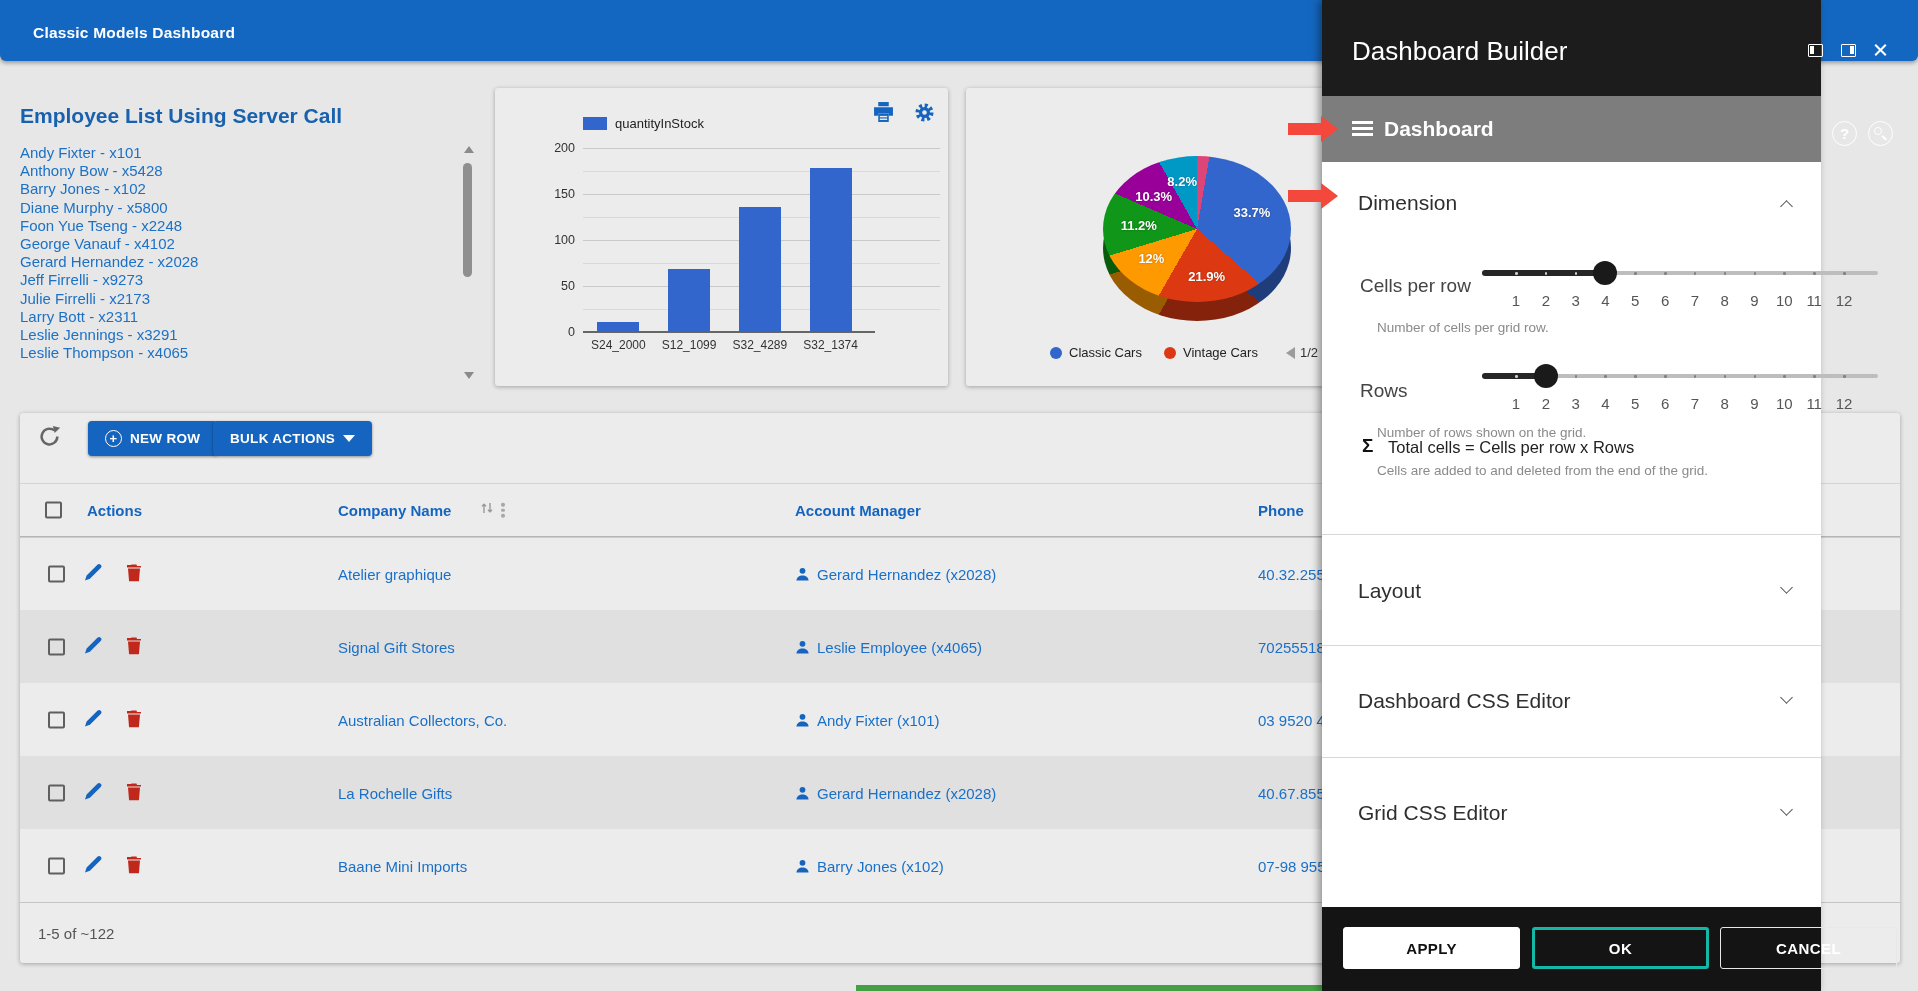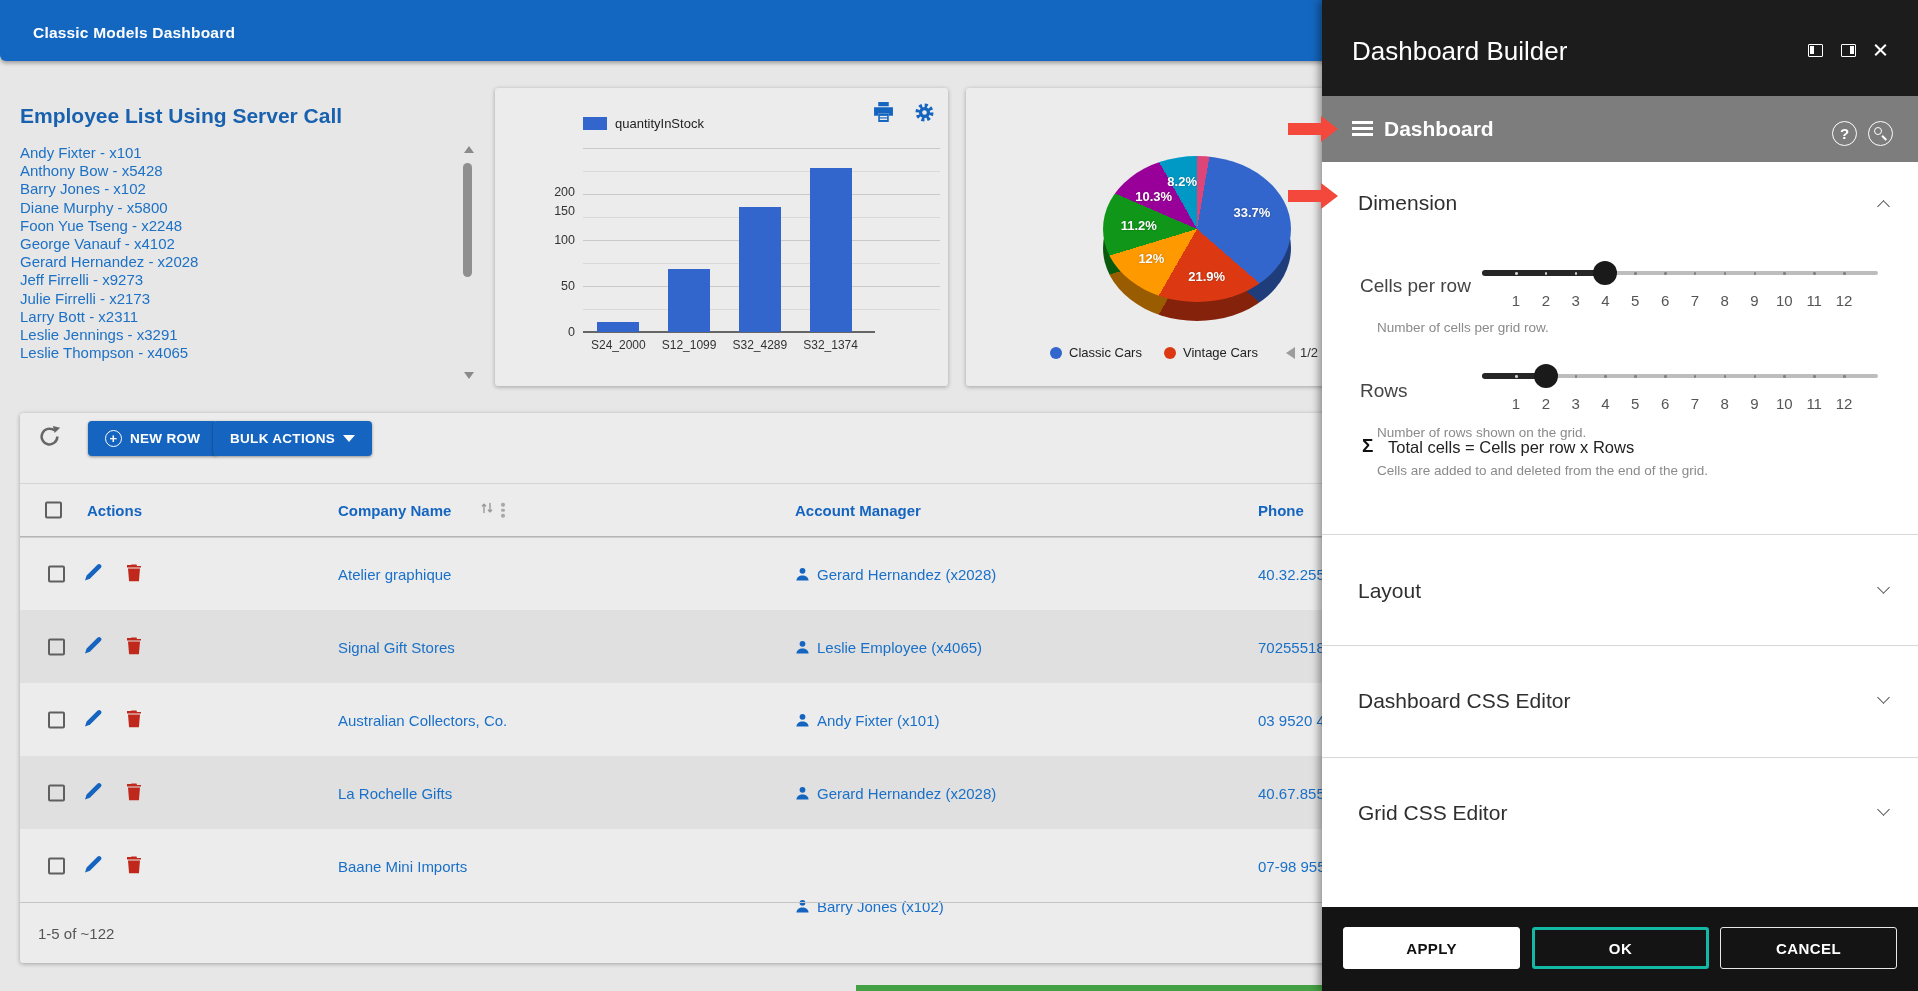--- a/index.html
+++ b/index.html
@@ -79,21 +79,21 @@
   .trow { border-top:1px solid #cccccc; }
   .cell { position:absolute; top:50%; transform:translateY(-50%); font-size:15px; color:#1a70c8; white-space:nowrap; }
   .cell.icon-cell { cursor:pointer; }
   .mgr { display:flex; align-items:center; gap:7px; }
   .tfoot { position:absolute; left:0; top:489px; width:100%; height:61px; border-top:1px solid #c4c4c4; }
   .tfoot span { position:absolute; left:18px; top:50%; transform:translateY(-50%); font-size:15px; color:#555; }
 
   .green-strip { position:absolute; left:856px; top:985px; width:471px; height:6px; background:#44a044; z-index:10; }
 
   
-  .panel { position:absolute; left:1322px; top:0; width:596px; height:991px; background:#404040; z-index:50;
+  .panel { position:absolute; left:1322px; top:0; width:499px; height:991px; background:#404040; z-index:50;
            box-shadow:-3px 0 8px rgba(0,0,0,.4); }
   .p-header { position:absolute; left:0; top:0; width:100%; height:96px; background:#1c1c1c; }
   .p-title { position:absolute; left:30px; top:36px; color:#fff; font-size:26px; font-weight:400; }
   .win-icon { position:absolute; top:44px; width:15px; height:13px; border:1.5px solid #fff; border-radius:1px; cursor:pointer; }
   .win-icon .fill { position:absolute; top:1px; width:4px; height:8px; background:#fff; }
   .dock-left { left:486px; } .dock-left .fill { left:1px; }
   .dock-right { left:519px; } .dock-right .fill { right:1px; }
   .close-x { position:absolute; left:550px; top:42px; width:17px; height:17px; cursor:pointer; }
   .close-x::before, .close-x::after { content:""; position:absolute; left:1px; top:7px; width:15px; height:2px; background:#fff; }
   .close-x::before { transform:rotate(45deg); } .close-x::after { transform:rotate(-45deg); }
@@ -207,22 +207,22 @@
         <div class="bar" style="left: 85.125px; top: 121.44px; height: 62.56px; background: rgb(51, 102, 204);"></div>
         <div class="xbar-label" style="left: 68.125px; top: 190px;">S12_1099</div>
         <div class="bar" style="left: 155.875px; top: 58.88px; height: 125.12px; background: rgb(51, 102, 204);"></div>
         <div class="xbar-label" style="left: 138.875px; top: 190px;">S32_4289</div>
         <div class="bar" style="left: 226.625px; top: 20.24px; height: 163.76px; background: rgb(51, 102, 204);"></div>
         <div class="xbar-label" style="left: 209.625px; top: 190px;">S32_1374</div>
       </div>
   <div class="ybar-label" style="top: 237px;">0</div>
       <div class="ybar-label" style="top: 191px;">50</div>
       <div class="ybar-label" style="top: 145px;">100</div>
-      <div class="ybar-label" style="top: 116px;">150</div>
-      <div class="ybar-label" style="top: 53px; margin-top: 44px;">200</div>
+      <div class="ybar-label" style="top: 99px;">150</div>
+      <div class="ybar-label" style="top: 53px;">200</div>
     </div>
 
   <div class="card pie-card">
     <div class="pie-ellipse pie-depth" style="background: conic-gradient(rgb(221, 68, 119) 0%, rgb(221, 68, 119) 2.7%, rgb(51, 102, 204) 2.7%, rgb(51, 102, 204) 36.4%, rgb(220, 57, 18) 36.4%, rgb(220, 57, 18) 58.3%, rgb(255, 153, 0) 58.3%, rgb(255, 153, 0) 70.3%, rgb(16, 150, 24) 70.3%, rgb(16, 150, 24) 81.5%, rgb(153, 0, 153) 81.5%, rgb(153, 0, 153) 91.8%, rgb(0, 153, 198) 91.8%, rgb(0, 153, 198) 100%);"></div>
     <div class="pie-ellipse pie-top" style="background: conic-gradient(rgb(221, 68, 119) 0%, rgb(221, 68, 119) 2.7%, rgb(51, 102, 204) 2.7%, rgb(51, 102, 204) 36.4%, rgb(220, 57, 18) 36.4%, rgb(220, 57, 18) 58.3%, rgb(255, 153, 0) 58.3%, rgb(255, 153, 0) 70.3%, rgb(16, 150, 24) 70.3%, rgb(16, 150, 24) 81.5%, rgb(153, 0, 153) 81.5%, rgb(153, 0, 153) 91.8%, rgb(0, 153, 198) 91.8%, rgb(0, 153, 198) 100%);"></div>
     <div id="pie-labels">
         <div class="pie-label" style="left: 255.896px; top: 116.822px;">33.7%</div>
         <div class="pie-label" style="left: 210.659px; top: 180.514px;">21.9%</div>
         <div class="pie-label" style="left: 155.402px; top: 163.006px;">12%</div>
         <div class="pie-label" style="left: 142.813px; top: 130.277px;">11.2%</div>
@@ -360,21 +360,21 @@
         <div class="trow" style="top: 416px;">
           <div class="checkbox" style="left: 28px;"></div>
           <div class="cell icon-cell" style="left: 64px;"><svg viewBox="0 0 18 18" width="18" height="18">
               <path d="M1 17l1.6-5L13.4 1.2a2.3 2.3 0 0 1 3.3 3.3L5.9 15.3 1 17z" fill="#1565c0"></path>
             </svg></div>
           <div class="cell icon-cell" style="left: 106px;"><svg viewBox="0 0 16 18" width="16" height="18">
               <path d="M5.5 1h5l.5 1.5H15V4H1V1.5h4z" fill="#c0281c"></path>
               <path d="M2 5h12l-1.1 13H3.1z" fill="#c0281c"></path>
             </svg></div>
           <div class="cell" style="left: 318px;">Baane Mini Imports</div>
-          <div class="cell mgr" style="left: 775px; margin-top: 40px;">
+          <div class="cell mgr" style="left: 775px;">
             <svg viewBox="0 0 16 16" width="15" height="15">
               <circle cx="8" cy="4.6" r="3.1" fill="#1565c0"></circle>
               <path d="M1.5 15c.4-3.7 3-5.4 6.5-5.4s6.1 1.7 6.5 5.4z" fill="#1565c0"></path>
             </svg>
             <div>Barry Jones (x102)</div>
           </div>
           <div class="cell" style="left: 1238px;">07-98 9555</div>
         </div>
       </div>
     <div class="tfoot">

